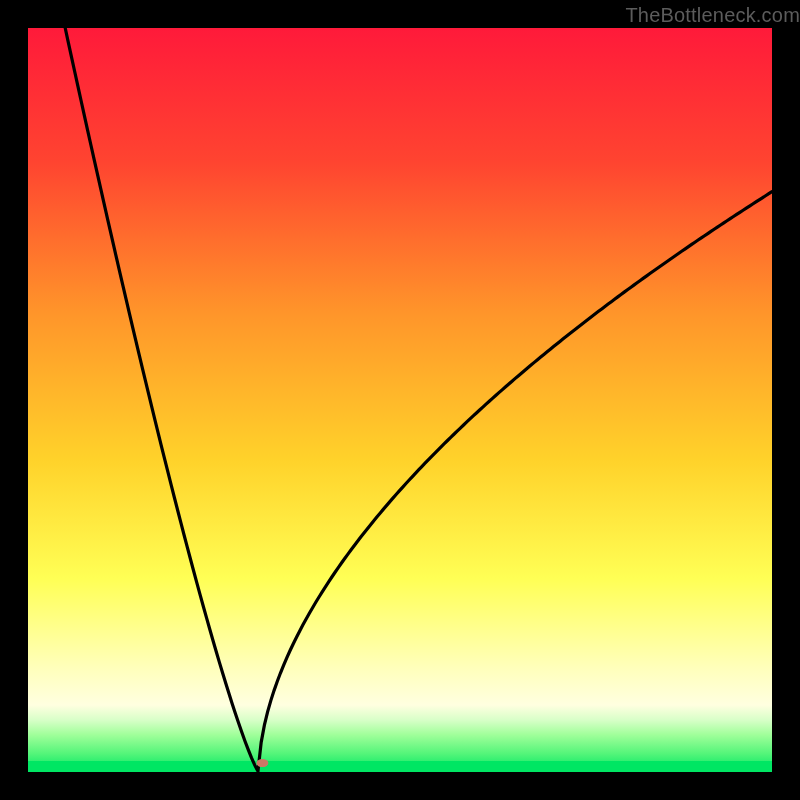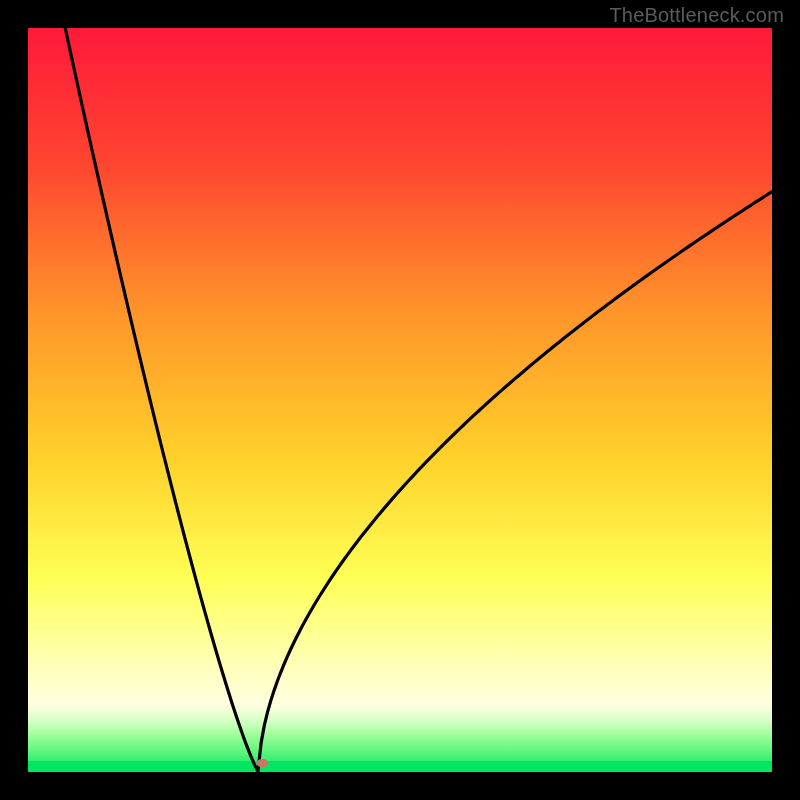--- a/index.html
+++ b/index.html
@@ -22,21 +22,21 @@
   .plot {
     position: absolute;
     left: 0;
     top: 0;
     width: 744px;
     height: 744px;
   }
   .watermark {
     position: absolute;
     top: 4px;
-    right: 16px;
+    right: 0;
     color: #5c5c5c;
     font-size: 20px;
     letter-spacing: 0.2px;
     z-index: 10;
   }
   svg { display: block; }
 </style>
 </head>
 <body>
 

